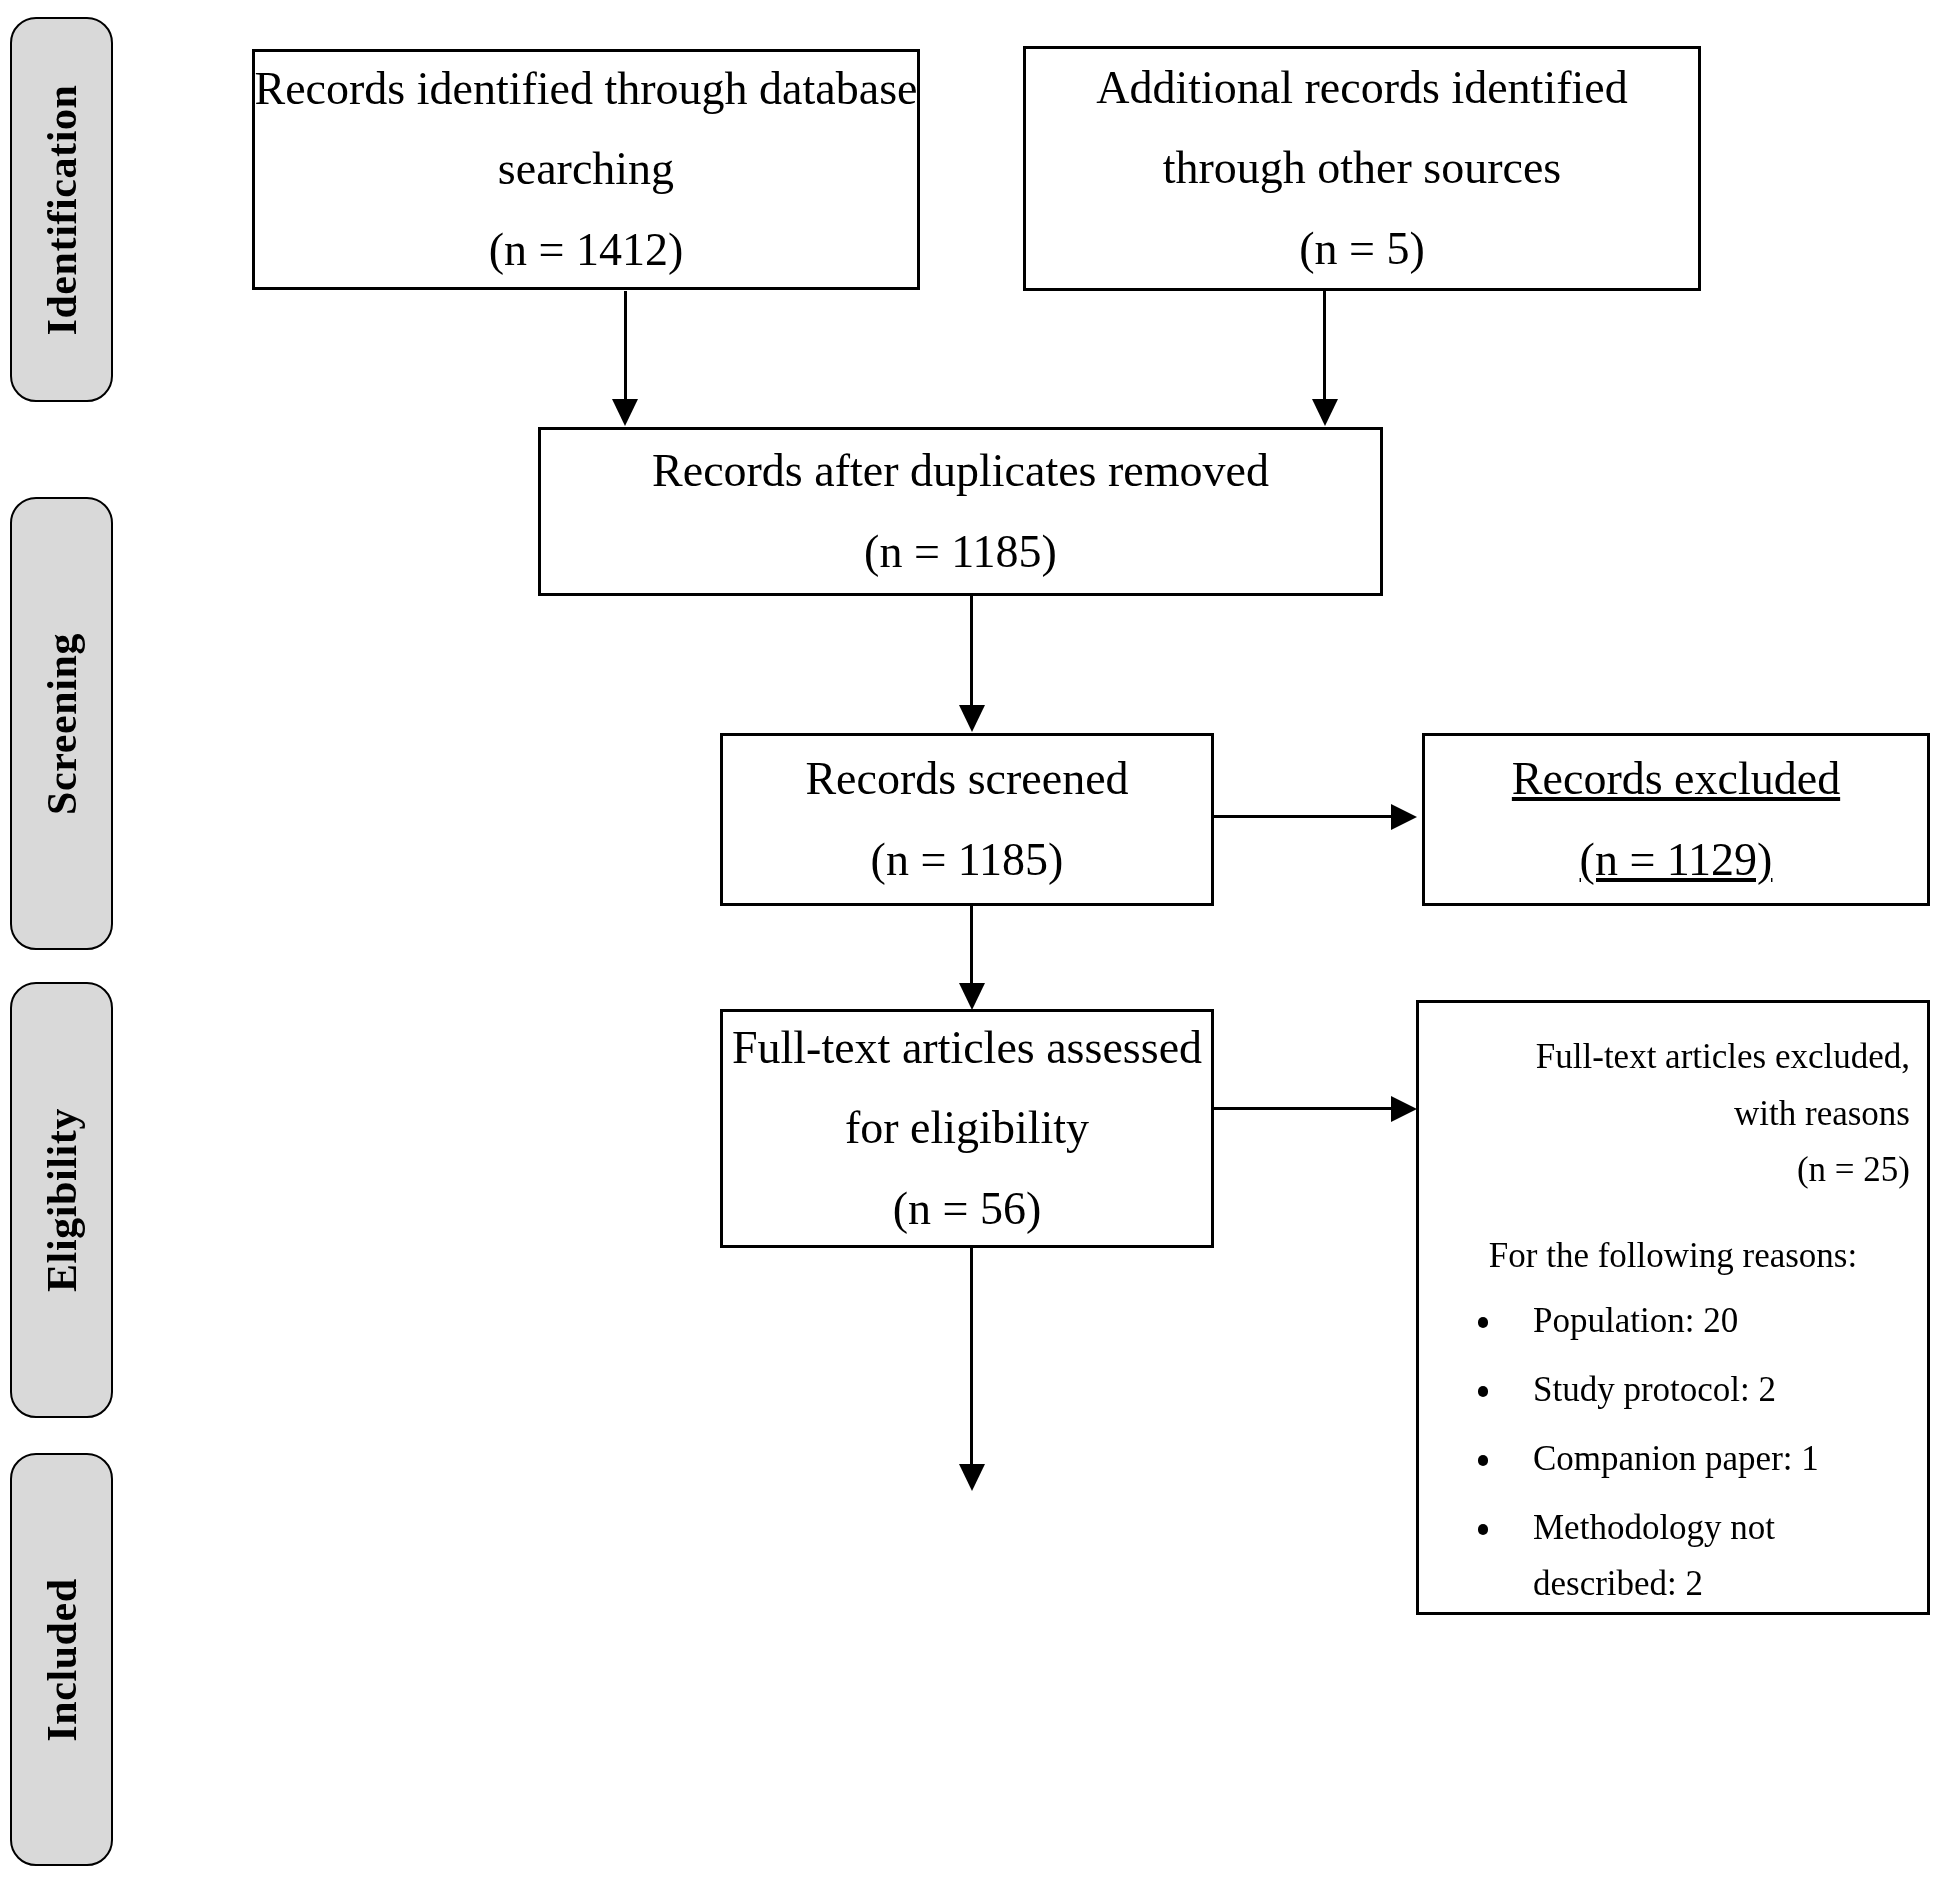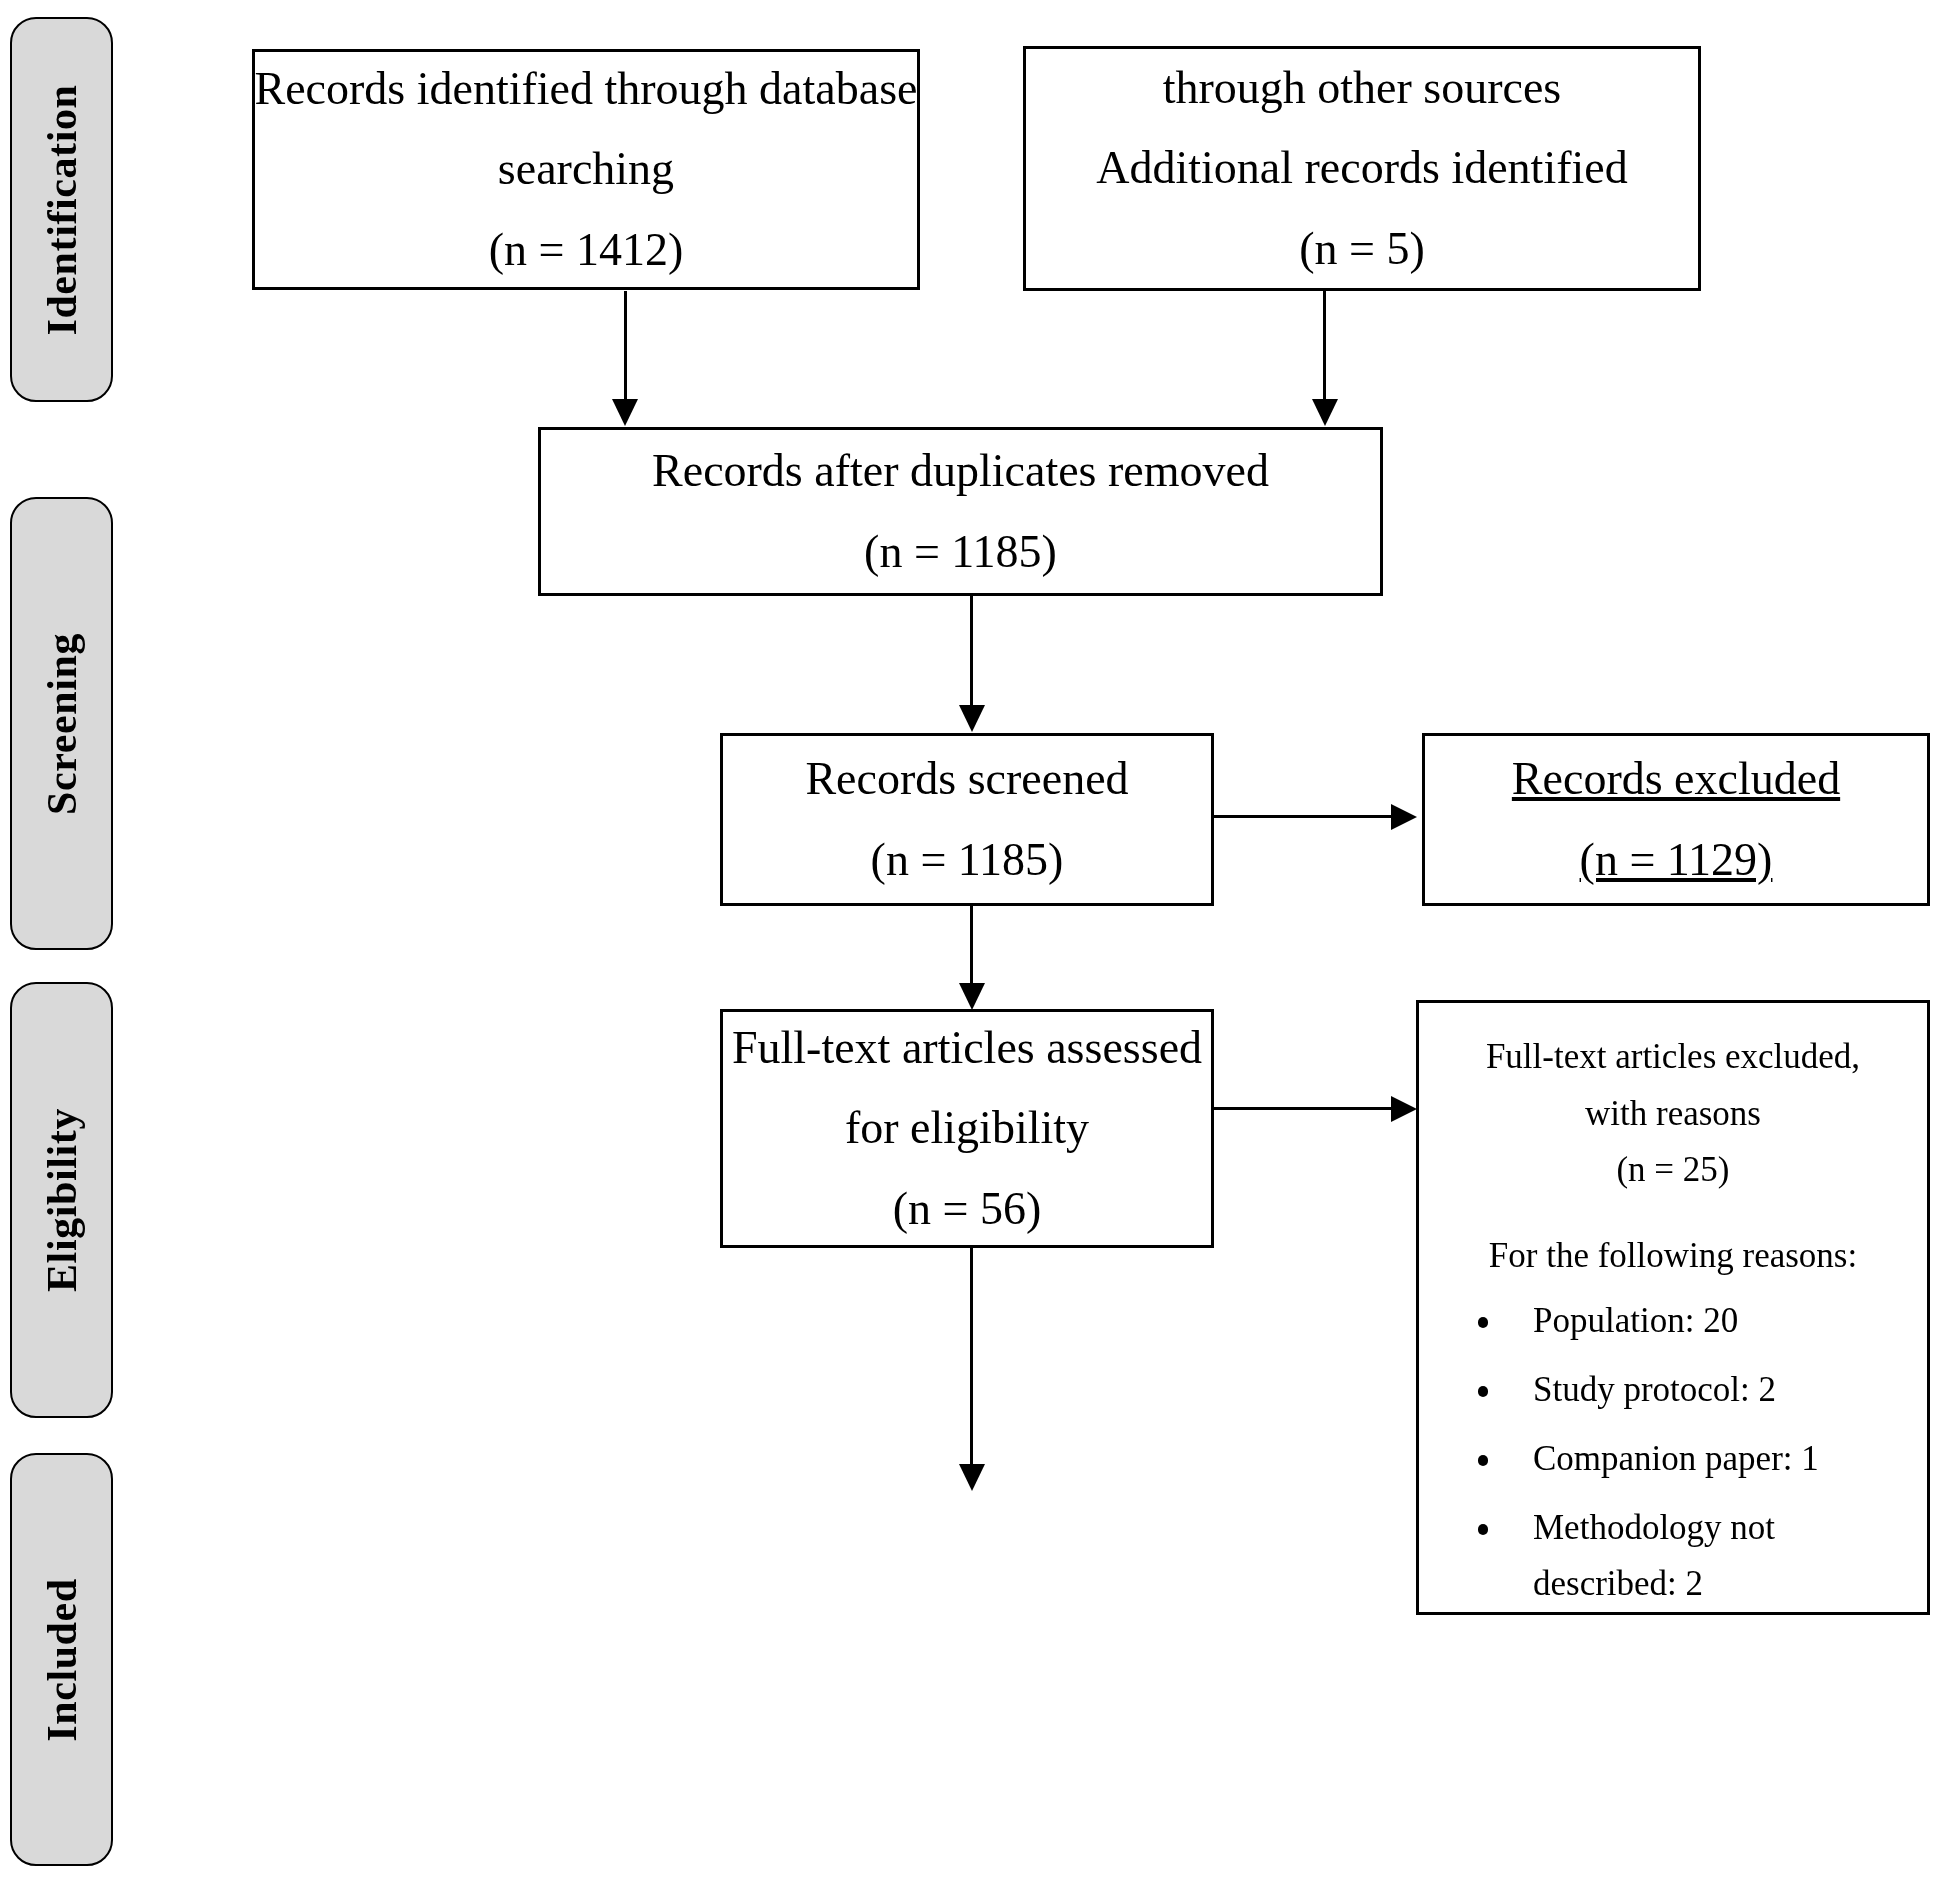--- a/index.html
+++ b/index.html
@@ -62,21 +62,21 @@
     border: 3.4px solid #000000;
     box-sizing: border-box;
     display: flex;
     flex-direction: column;
     align-items: stretch;
     justify-content: flex-start;
     font-size: 35px;
     line-height: 1.62;
     padding: 26px 17px 11.2px 17px;
   }
-  .reasons-box .hdr { text-align: center; display: block; white-space: nowrap; }
+  .reasons-box .hdr { text-align: right; display: block; white-space: nowrap; }
   .reasons-box .sub { text-align: center; display: block; margin-top: 29px; white-space: nowrap; }
   .reasons-list {
     list-style: none;
     margin: 7.8px 0 0 0;
     padding: 0 0 0 37px;
   }
   .reasons-list li {
     position: relative;
     padding-left: 60px;
     margin-bottom: 12.3px;
@@ -142,22 +142,22 @@
     <span class="stage-text">Included</span>
   </div>
 
   <div class="flow-box" style="left:252px; top:49px; width:668px; height:241px;">
     <span class="ln">Records identified through database</span>
     <span class="ln">searching</span>
     <span class="ln">(n = 1412)</span>
   </div>
 
   <div class="flow-box" style="left:1023px; top:46px; width:678px; height:245px;">
+    <span class="ln">Additional records identified</span>
     <span class="ln">through other sources</span>
-    <span class="ln">Additional records identified</span>
     <span class="ln">(n = 5)</span>
   </div>
 
   <div class="vline" style="left:624px; top:291px; height:112px;"></div>
   <div class="arrow-down" style="left:612px; top:399px;"></div>
 
   <div class="vline" style="left:1323px; top:291px; height:112px;"></div>
   <div class="arrow-down" style="left:1312px; top:399px;"></div>
 
   <div class="flow-box" style="left:538px; top:427px; width:845px; height:169px;">

